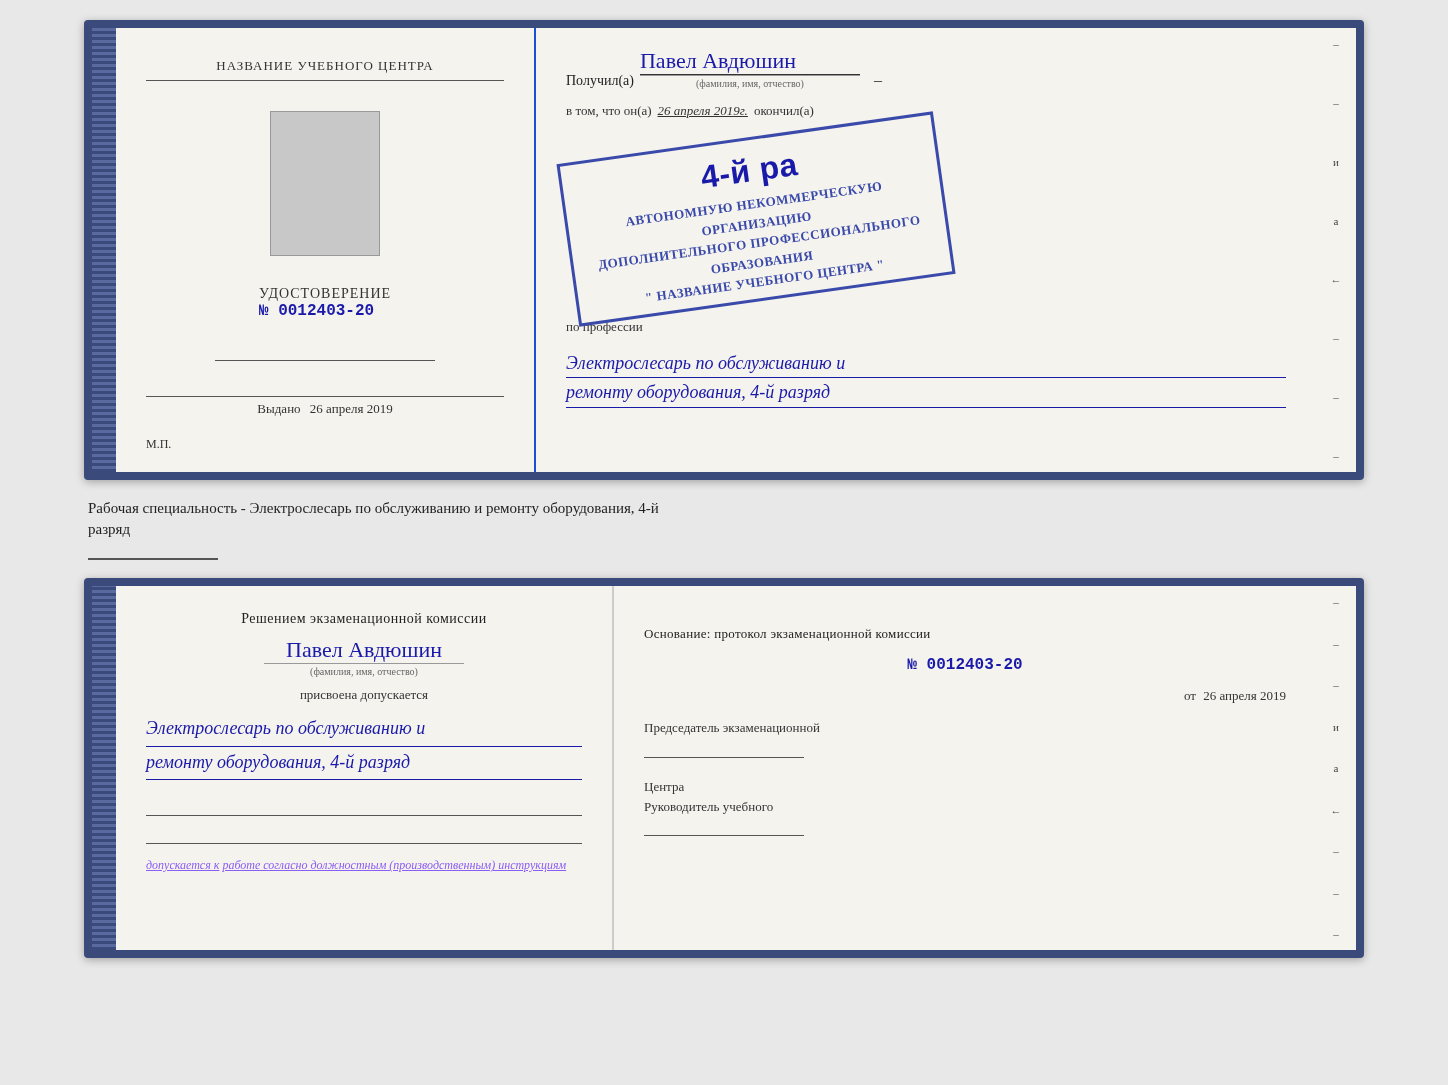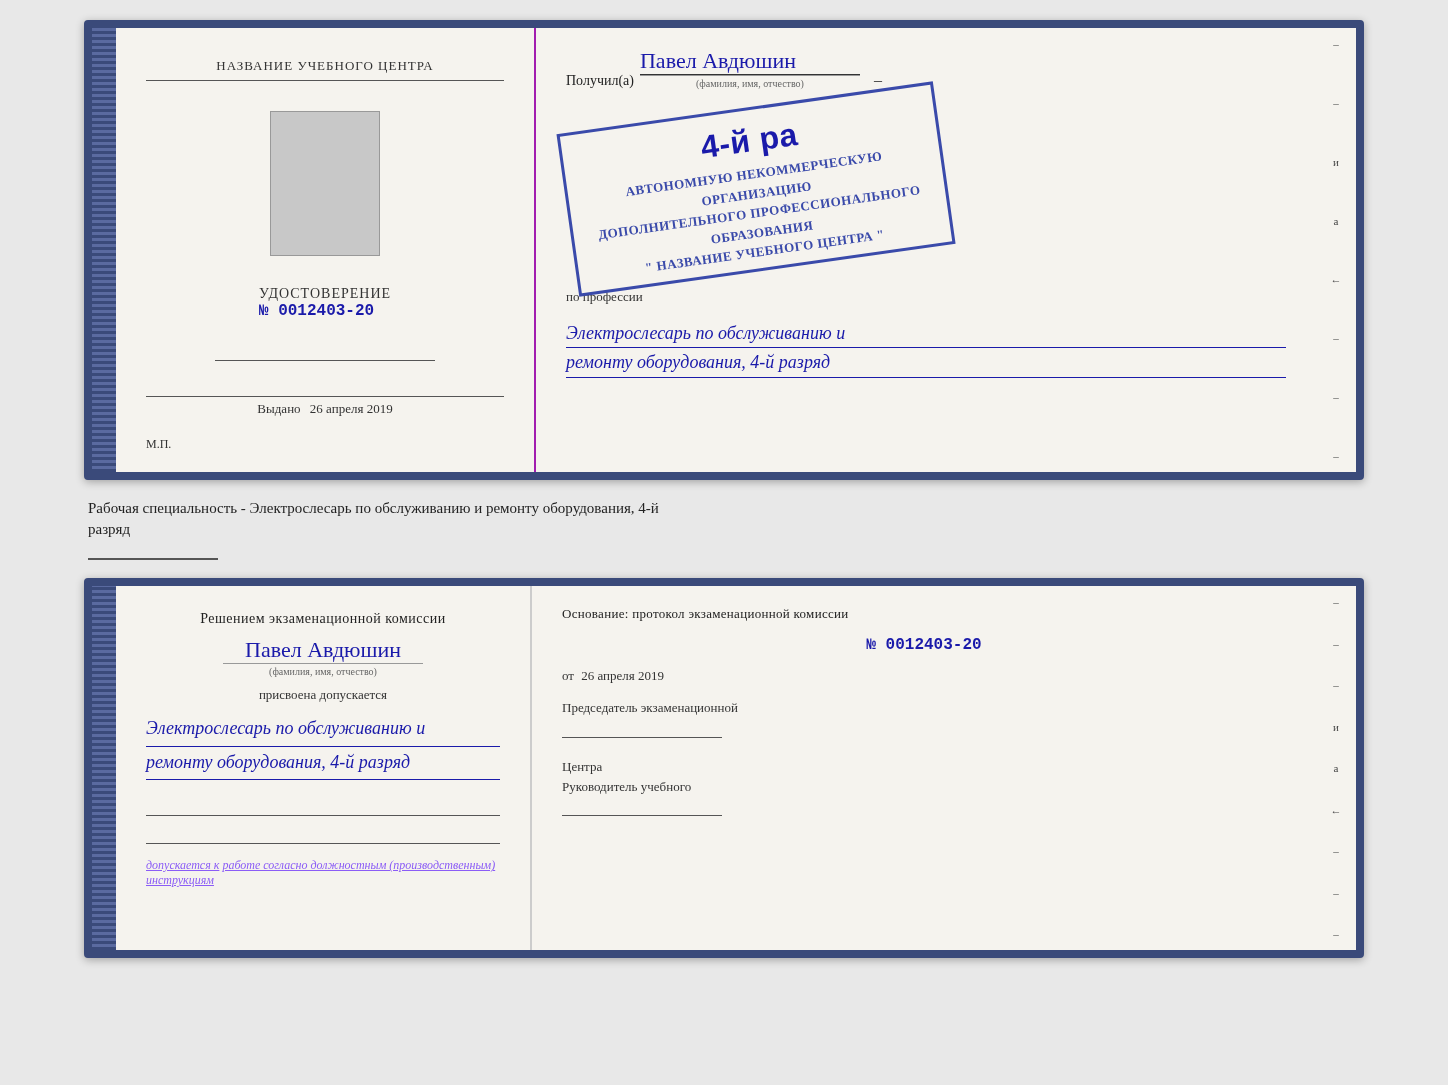--- a/index.html
+++ b/index.html
@@ -32,21 +32,21 @@
       background: repeating-linear-gradient(
         0deg,
         #3a4a7a 0px, #3a4a7a 3px,
         #5a6aa0 3px, #5a6aa0 6px
       );
     }
 
     .doc-left {
       width: 420px;
       padding: 30px 30px 20px 30px;
-      border-right: 2px solid #a21caf;
+      border-right: 2px solid #1d4ed8;
       display: flex;
       flex-direction: column;
       align-items: center;
       gap: 20px;
       position: relative;
     }
 
     .doc-right {
       flex: 1;
       padding: 20px 30px 20px 30px;
@@ -212,31 +212,31 @@
       width: 1280px;
       background: #f5f3ee;
       border: 8px solid #3a4a7a;
       border-radius: 4px;
       box-shadow: 0 2px 8px rgba(0,0,0,0.3);
       overflow: hidden;
       min-height: 380px;
     }
 
     .doc-bottom-left {
-      width: 416px;
+      width: 498px;
       padding: 25px 30px 20px 30px;
       border-right: 2px solid #ccc;
       display: flex;
       flex-direction: column;
       gap: 10px;
     }
 
     .doc-bottom-right {
       flex: 1;
-      padding: 20px 30px 20px 30px;
+      padding: 40px 30px 20px 30px;
       display: flex;
       flex-direction: column;
       gap: 14px;
     }
 
     .bottom-spine {
       width: 24px;
       background: repeating-linear-gradient(
         0deg,
         #3a4a7a 0px, #3a4a7a 3px,
@@ -332,21 +332,21 @@
       font-size: 16px;
       font-weight: bold;
       color: #1a1aaa;
       font-family: 'Courier New', monospace;
       text-align: center;
     }
 
     .ot-date {
       font-size: 13px;
       color: #333;
-      text-align: left;
+      text-align: right;
     }
 
     .predsedatel-block {
       font-size: 13px;
       color: #333;
       line-height: 1.5;
     }
 
     .signature-line {
       border-bottom: 1px solid #555;
@@ -386,20 +386,25 @@
 
     <div class="poluchil-line">
       <span>Получил(а)</span>
       <div style="display:flex;flex-direction:column;align-items:center;">
         <span class="name-handwritten">Павел Авдюшин</span>
         <span class="fio-sub">(фамилия, имя, отчество)</span>
       </div>
       <span style="margin-left:8px;font-size:16px;color:#333;">–</span>
     </div>
 
+    <div class="vtom-line">
+      <span>в том, что он(а)</span>
+      <span class="date-handwritten">26 апреля 2019г.</span>
+      <span class="okончил-badge">окончил(а)</span>
+    </div>
 
     <div class="stamp-box">
       <div style="font-size:32px;font-weight:bold;color:#1a1aaa;font-family:Arial,sans-serif;">
         4-й ра
       </div>
       <div style="font-size:13px;font-weight:bold;letter-spacing:0.5px;">АВТОНОМНУЮ НЕКОММЕРЧЕСКУЮ ОРГАНИЗАЦИЮ</div>
       <div style="font-size:13px;font-weight:bold;letter-spacing:0.5px;">ДОПОЛНИТЕЛЬНОГО ПРОФЕССИОНАЛЬНОГО ОБРАЗОВАНИЯ</div>
       <div style="font-size:13px;font-weight:bold;letter-spacing:0.5px;">" НАЗВАНИЕ УЧЕБНОГО ЦЕНТРА "</div>
     </div>
 

